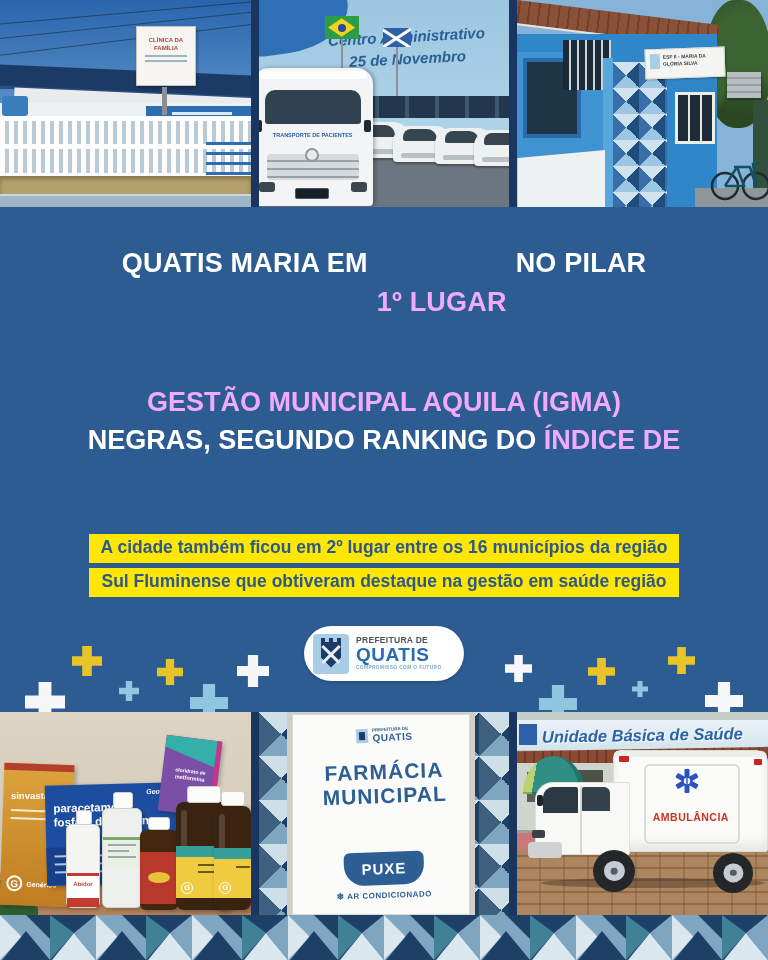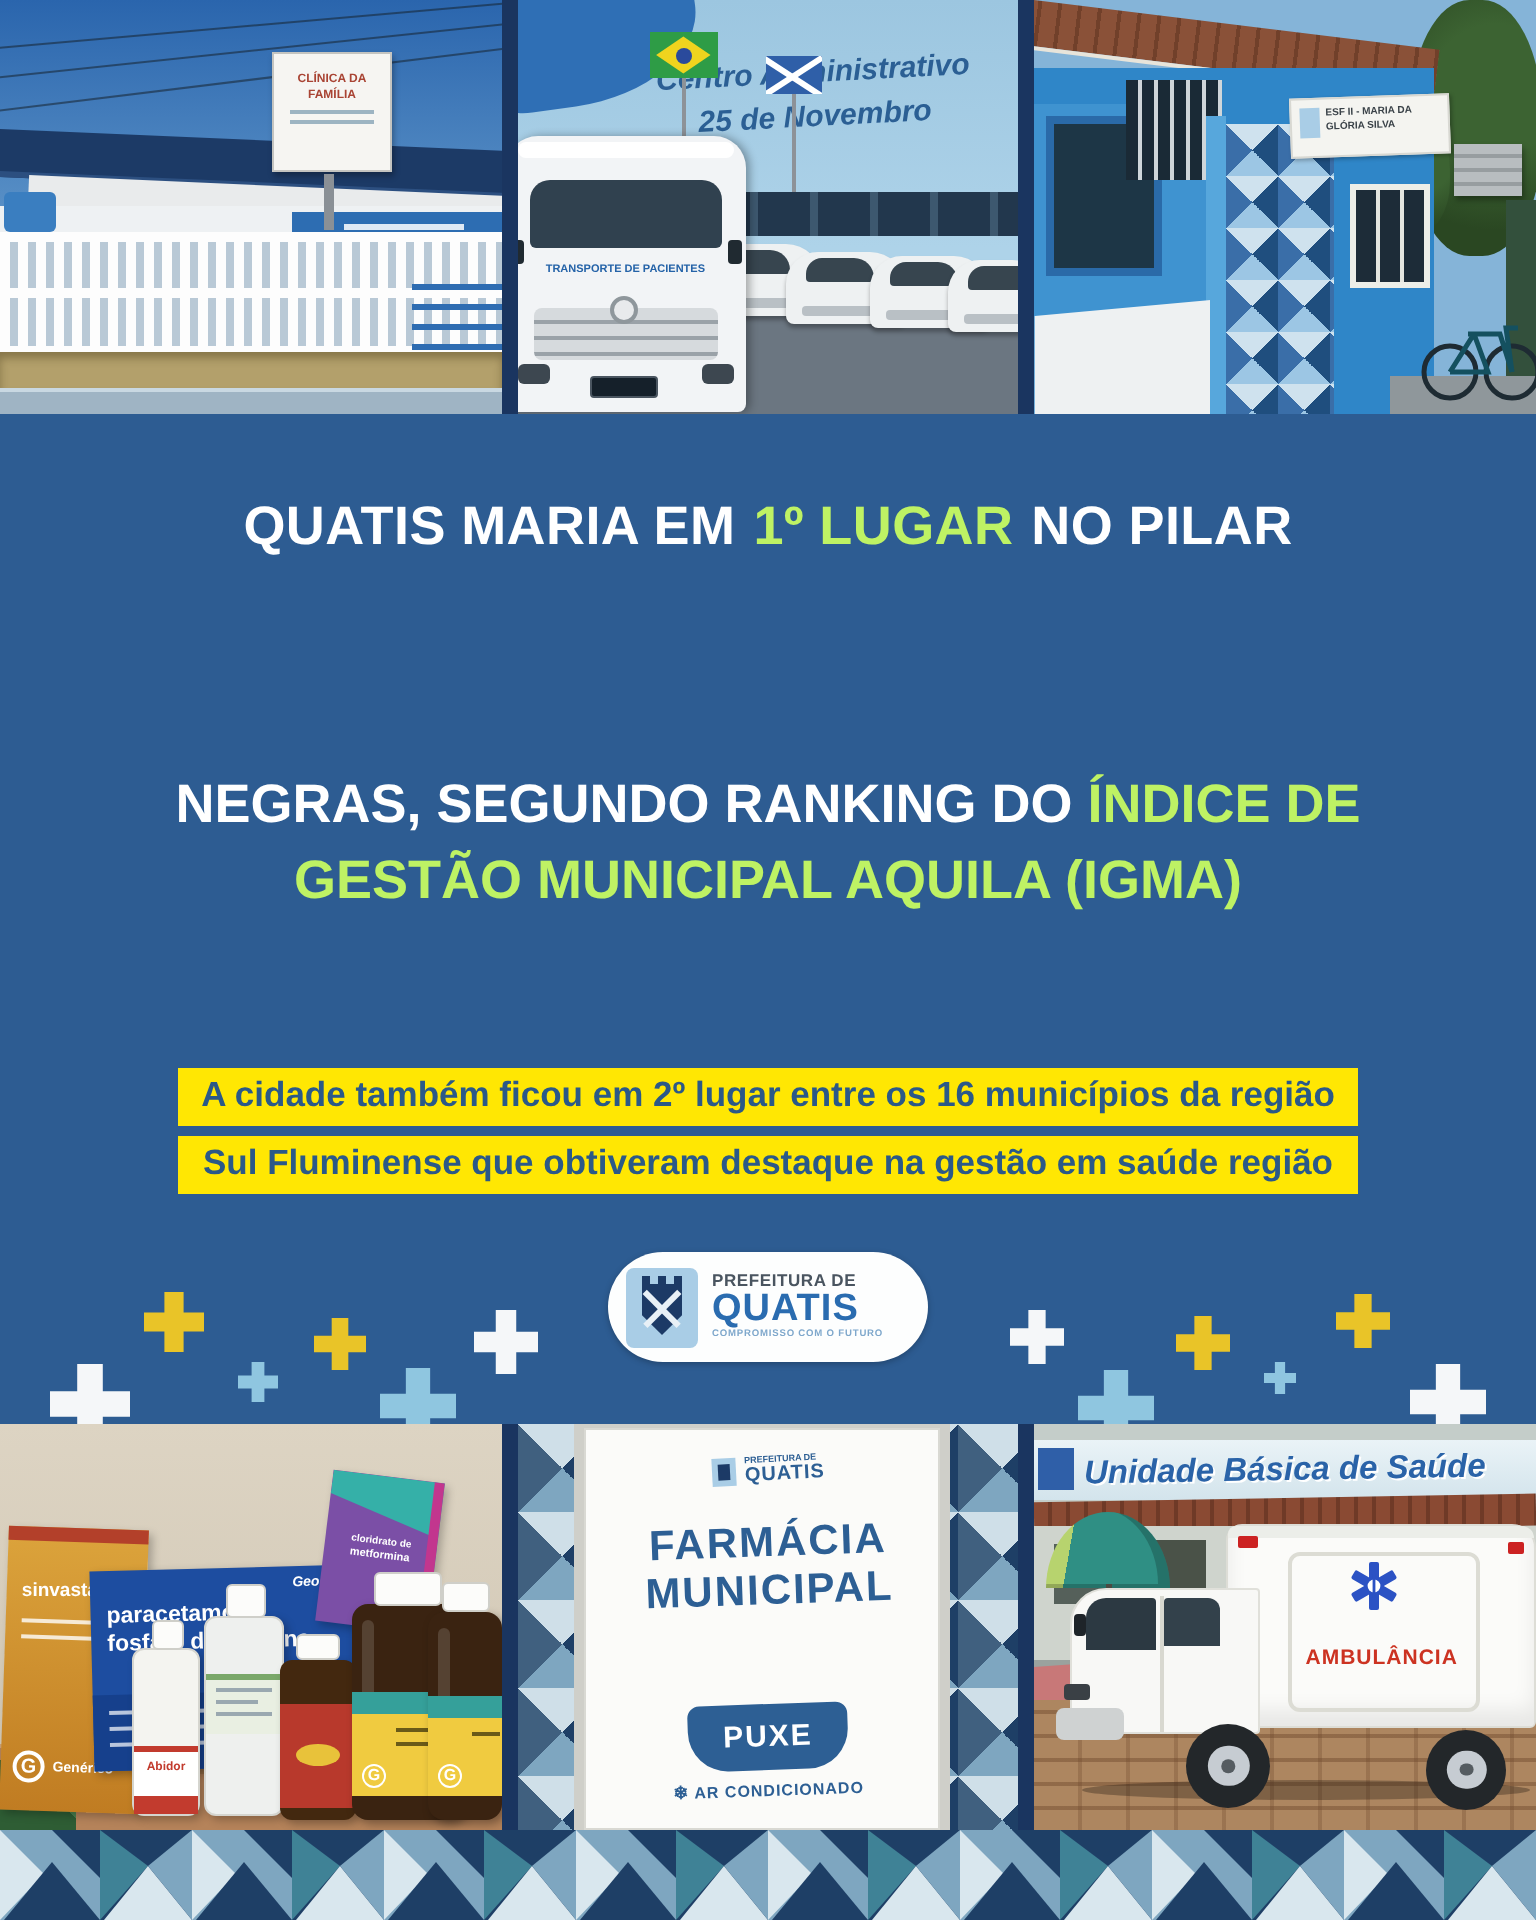--- a/index.html
+++ b/index.html
@@ -8,21 +8,21 @@
 
   
   .photo-row { position:absolute; left:0; width:768px; display:flex; gap:8px; background:#1a3560; }
   .row-top { top:0; height:207px; }
   .row-bottom { top:712px; height:203px; }
   .photo { position:relative; flex:1; overflow:hidden; background:#7fb2d8; }
 
   
   .middle { position:absolute; top:207px; left:0; width:768px; height:505px; background:#2d5c92; overflow:hidden; }
   .w { color:#ffffff; }
-  .y { color:#bef264; }
+  .y { color:#f0abfc;margin-top:39px; }
   .headline { position:absolute; top:41px; left:0; width:100%; display:flex; justify-content:center; gap:9px;
               font-size:27px; font-weight:bold; letter-spacing:.2px; }
   .big-title { position:absolute; top:86px; left:0; width:100%; text-align:center;
                font-size:49px; font-weight:bold; letter-spacing:2px; color:#f2e205; }
   .body-block { position:absolute; top:176px; left:0; width:100%; text-align:center;
                 font-size:27px; font-weight:bold; line-height:38px; }
   .banners { position:absolute; top:327px; left:0; width:100%; display:flex; flex-direction:column; align-items:center; gap:5px; }
   .banner-bar { background:#ffe703; color:#2b5988; font-weight:bold; font-size:17.5px; padding:3px 12px 5px; }
 
   
@@ -211,21 +211,21 @@
   .p6-col { position:absolute; left:130px; top:52px; width:10px; height:70px; background:#e8e8e4; }
   .p6-win { position:absolute; left:10px; top:60px; width:30px; height:30px; background:#55605a; }
   .p6-umb { position:absolute; left:6px; top:44px; width:62px; height:38px; border-radius:100% 100% 0 0 / 200% 200% 0 0;
      background:linear-gradient(100deg,#b7d36e 22%,#2f8f84 22%); box-shadow:inset -6px -2px 0 rgba(0,0,0,.2); }
   .p6-umbpole { position:absolute; left:36px; top:80px; width:3px; height:42px; background:#4a4a42; }
   .p6-pave { position:absolute; left:0; top:118px; width:100%; height:22px; background:#9aa29e; }
   .p6-curb { position:absolute; left:0; top:120px; width:42px; height:24px; background:#c87878; transform:skewY(-4deg); }
   .p6-ground { position:absolute; left:0; top:138px; width:100%; height:65px; background:#ad8660;
      background-image:repeating-linear-gradient(0deg,transparent 0 10px,rgba(110,72,44,.45) 10px 12px),
                       repeating-linear-gradient(90deg,transparent 0 22px,rgba(110,72,44,.3) 22px 24px); }
-  .amb { position:absolute; left:18px; top:50px; width:233px; height:140px; }
+  .amb { position:absolute; left:18px; top:38px; width:233px; height:140px; }
   .amb-shadow { position:absolute; left:6px; top:128px; width:224px; height:10px; background:rgba(40,30,20,.35); border-radius:50%; }
   .amb-box { position:absolute; left:78px; top:0; width:155px; height:102px; background:#fbfbf9;
      border:1px solid #dddDD6; border-radius:8px 12px 3px 3px; box-shadow:inset 0 -8px 10px rgba(0,0,0,.08); }
   .amb-box .roofline { position:absolute; left:0; top:0; width:100%; height:6px; background:#ecEEe9; border-radius:8px 12px 0 0; }
   .amb-box .tl { position:absolute; left:5px; top:5px; width:10px; height:6px; background:#cc2222; border-radius:1px; }
   .amb-box .tr { position:absolute; right:5px; top:8px; width:8px; height:6px; background:#cc2222; border-radius:1px; }
   .amb-box .panel { position:absolute; left:30px; top:13px; width:96px; height:80px; border:2px solid #dcdcd4; border-radius:6px; }
   .amb-box .star { position:absolute; left:60px; top:17px; }
   .amb-box .lbl { position:absolute; left:0; top:60px; width:100%; text-align:center;
      color:#cc3322; font-weight:bold; font-size:10.5px; letter-spacing:.5px; }
@@ -365,22 +365,22 @@
     </div>
   </div>
 
   <div class="middle">
     <div class="headline">
       <span class="w">QUATIS MARIA EM</span>
       <span class="y">1º LUGAR</span>
       <span class="w">NO PILAR</span>
     </div>
     <div class="body-block">
+      <div><span class="y">GESTÃO MUNICIPAL AQUILA (IGMA)</span></div>
       <div><span class="w">NEGRAS, SEGUNDO RANKING DO</span> <span class="y">ÍNDICE DE</span></div>
-      <div><span class="y">GESTÃO MUNICIPAL AQUILA (IGMA)</span></div>
     </div>
     <div class="banners">
       <div class="banner-bar">A cidade também ficou em 2º lugar entre os 16 municípios da região</div>
       <div class="banner-bar">Sul Fluminense que obtiveram destaque na gestão em saúde região</div>
     </div>
 
     <div class="logo-pill">
       <div class="crest">
         <div class="merlons"></div>
         <div class="shield"></div>

